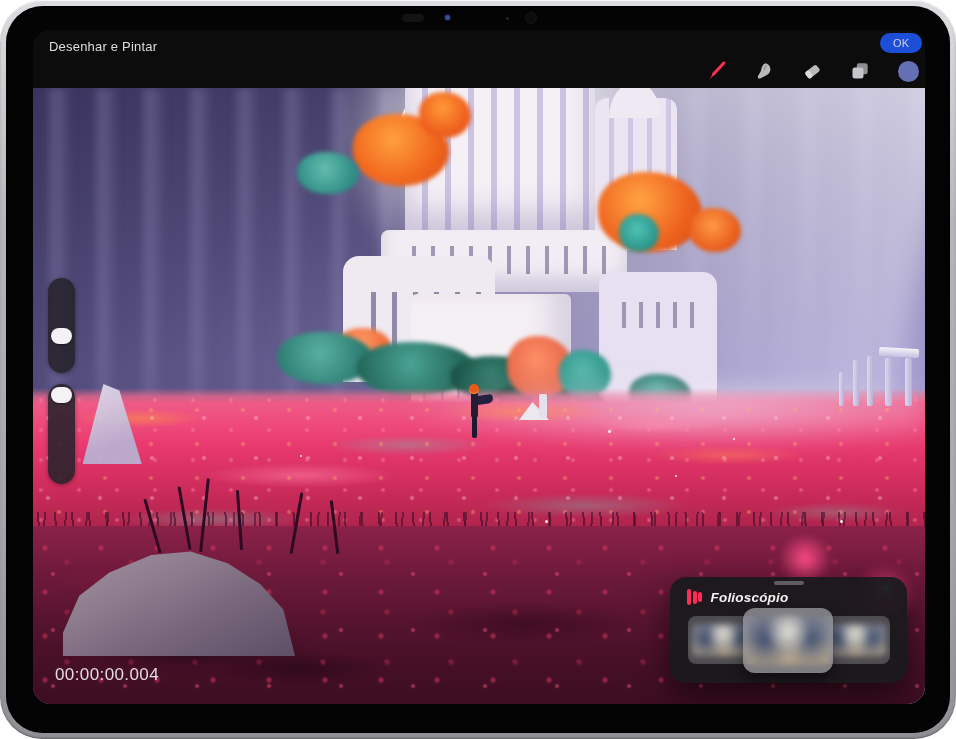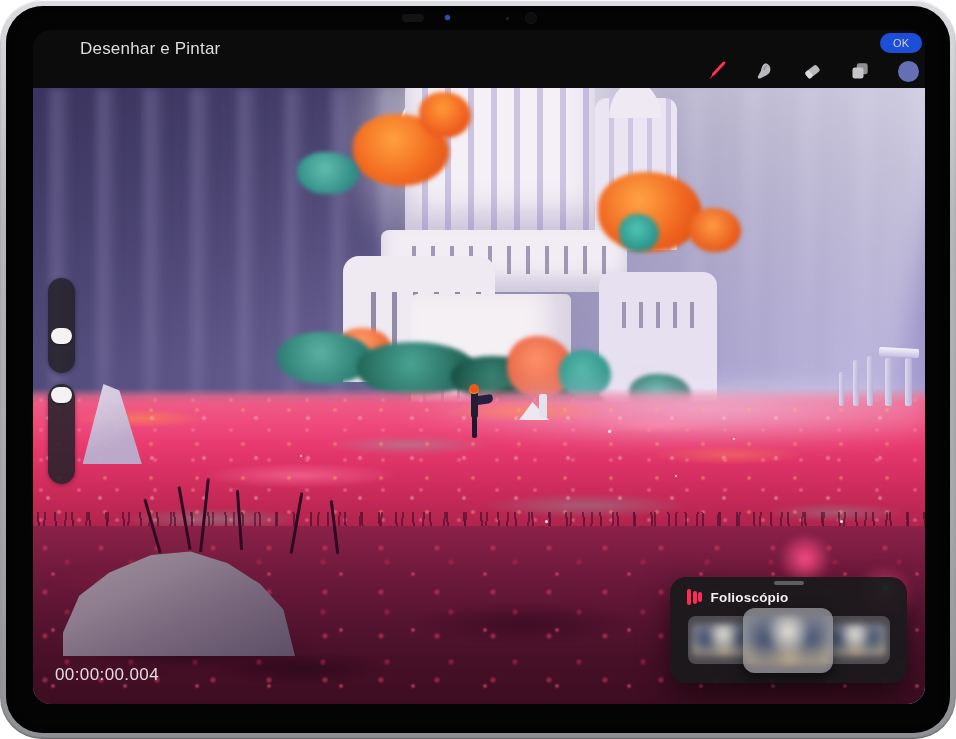--- a/index.html
+++ b/index.html
@@ -16,21 +16,21 @@
   .cam-lens{position:absolute;left:439px;top:9px;width:5px;height:5px;border-radius:50%;background:#3c4da0;box-shadow:0 0 3px #2a3a80;}
   .cam-dot{position:absolute;left:500px;top:11px;width:3px;height:3px;border-radius:50%;background:#26262a;}
   .cam-circle{position:absolute;left:519px;top:6px;width:12px;height:12px;border-radius:50%;background:#0d0d10;box-shadow:inset 0 0 2px #1e1e22;}
 
   
   .screen{position:absolute;left:27px;top:24px;width:892px;height:674px;border-radius:18px;
     background:#0b0b0c;overflow:hidden;}
 
   
   .topbar{position:absolute;left:0;top:0;width:100%;height:58px;background:#0c0c0d;}
-  .doc-title{position:absolute;left:16px;top:9px;font-size:17px;font-weight:500;color:#dededf;letter-spacing:.2px;margin-left:31px;}
+  .doc-title{position:absolute;left:16px;top:9px;font-size:13px;font-weight:500;color:#dededf;letter-spacing:.2px;}
   .ok-btn{position:absolute;right:3px;top:3px;height:20px;padding:0 13px;border-radius:10px;
     background:#1d4ed8;color:#d2d2d4;font-size:11px;font-weight:500;display:flex;align-items:center;}
   .tools{position:absolute;right:6px;top:30px;display:flex;gap:26px;align-items:center;}
   .tool{width:22px;height:22px;display:flex;align-items:center;justify-content:center;}
   .tool svg{width:22px;height:22px;}
   .swatch{width:21px;height:21px;border-radius:50%;}
 
   
   .canvas{position:absolute;left:0;top:58px;width:892px;height:616px;overflow:hidden;background:#6b6495;}
   .layer{position:absolute;}
@@ -194,21 +194,21 @@
   .timecode{position:absolute;left:22px;top:577px;font-size:17px;color:rgba(255,255,255,.85);letter-spacing:.4px;}
 
   
   .flipbook{position:absolute;left:637px;top:489px;width:237px;height:106px;border-radius:16px;
     background:rgba(26,26,28,.94);box-shadow:0 12px 30px rgba(0,0,0,.55);}
   .fb-handle{position:absolute;left:50%;top:4px;width:30px;height:4px;margin-left:-15px;border-radius:2px;background:#5d5d62;}
   .fb-head{position:absolute;left:17px;top:12px;display:flex;align-items:center;gap:9px;}
   .fb-icon{display:flex;align-items:center;gap:1.5px;height:16px;}
   .fb-bar{border-radius:2px;background:#ff2d55;}
   .fb-bar1{width:4px;height:16px;} .fb-bar2{width:4px;height:13px;background:#f72a51;} .fb-bar3{width:3.5px;height:10px;background:#e92549;}
-  .fb-title{font-size:13.5px;font-weight:600;color:#f2f2f3;letter-spacing:.2px;}
+  .fb-title{font-size:13.5px;font-weight:600;color:#f2f2f3;letter-spacing:.2px;font-style:italic;}
   .frame{position:absolute;border-radius:8px;background:rgba(125,125,132,.5);overflow:hidden;}
   .frame-left{left:18px;top:39px;width:70px;height:48px;}
   .frame-right{left:150px;top:39px;width:70px;height:48px;}
   .frame-sel{left:73px;top:31px;width:90px;height:65px;border-radius:12px;background:rgba(152,152,158,.78);
     box-shadow:0 6px 14px rgba(0,0,0,.5);z-index:2;}
   .thumb-art{position:absolute;left:4px;right:4px;top:8px;bottom:8px;border-radius:5px;filter:blur(3px);opacity:.95;
     background:
       radial-gradient(circle at 50% 32%,#ece8dc 0%,rgba(236,232,220,0) 42%),
       radial-gradient(circle at 22% 48%,#3c4a6c 0%,rgba(60,74,108,0) 46%),
       radial-gradient(circle at 78% 46%,#41506f 0%,rgba(65,80,111,0) 44%),

